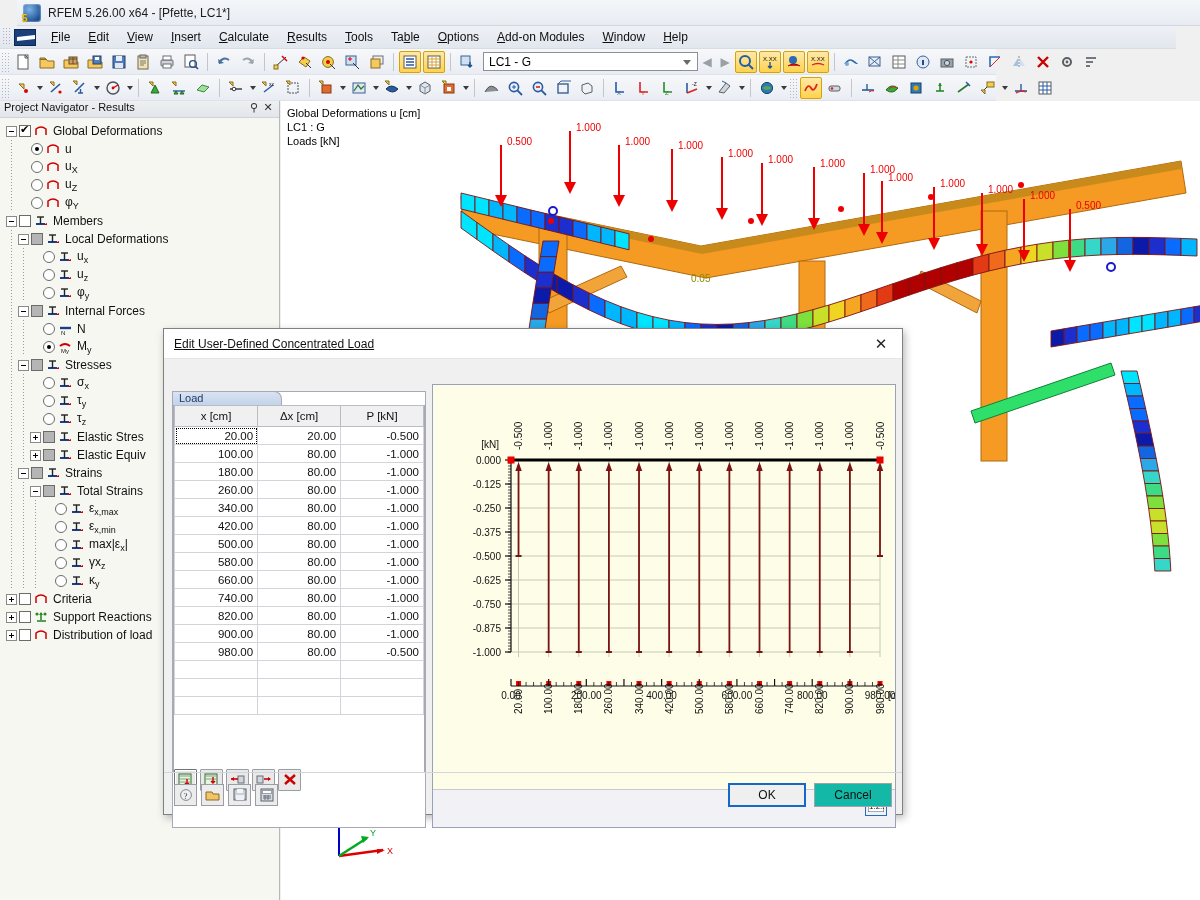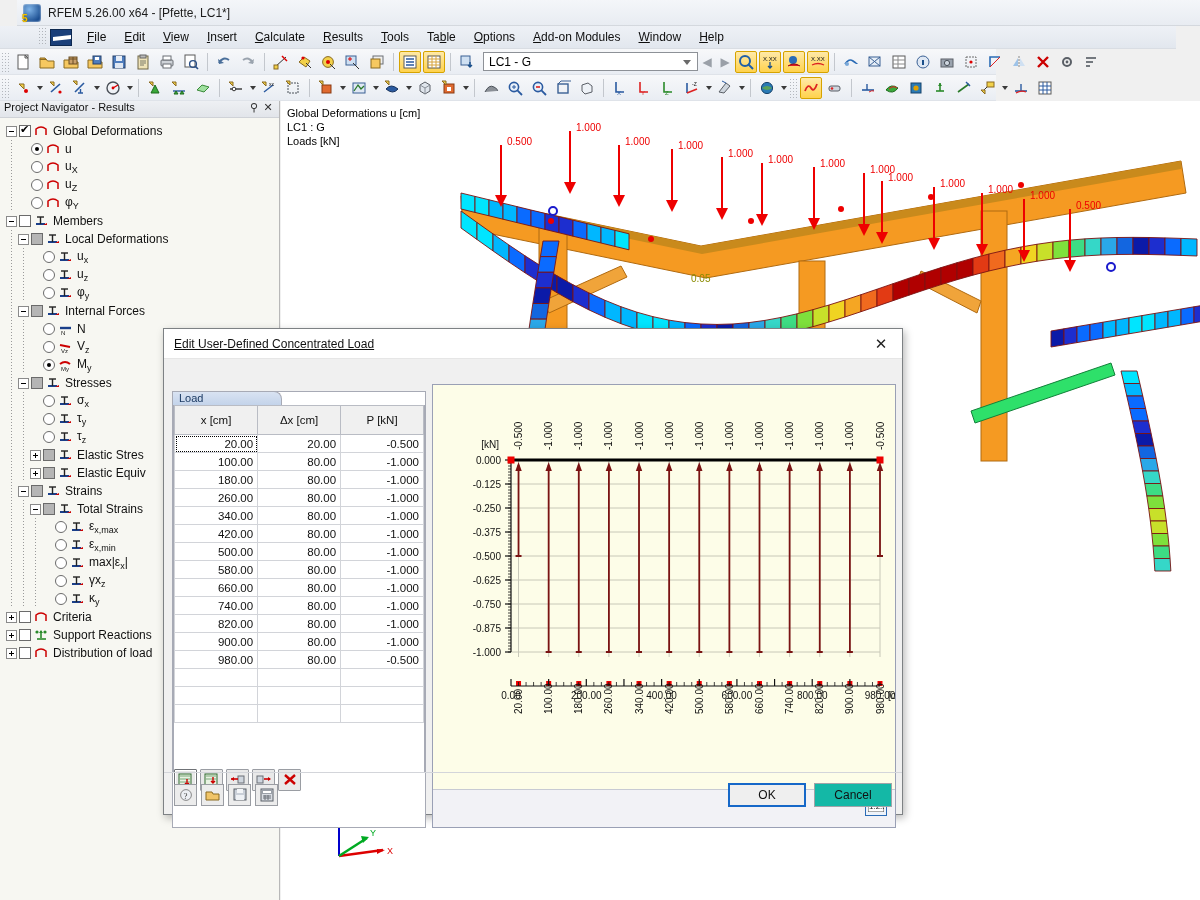--- a/index.html
+++ b/index.html
@@ -30,21 +30,21 @@
     font-size: 10px; font-weight: bold; color: #f2c200;
     text-shadow: 0 0 1px #7a5b00;
   }
   .title-text { font-size: 12px; color: #1c1c1c; }
 
   
   .menubar {
     position: absolute; left: 0; top: 26px; width: 1176px; height: 23px;
     background: linear-gradient(to bottom,#eef1f6 0%, #e2e7ee 100%);
     border-bottom: 1px solid #d9dde3;
-    display: flex; align-items: center; padding-left: 36px;
+    display: flex; align-items: center;
   }
   .menu-grip { width: 9px; height: 18px; margin: 0 2px 0 3px;
     background-image: radial-gradient(#b0b4ba 40%, transparent 41%);
     background-size: 3px 3px; background-position: 2px 2px; }
   .menu-icon {
     width: 22px; height: 17px; margin-right: 6px;
     background: #1a3f7a; border: 1px solid #0d2850; position: relative;
   }
   .menu-icon:before {
     content: ""; position: absolute; left: 2px; top: 6px; width: 18px; height: 4px;
@@ -166,21 +166,21 @@
     background: linear-gradient(to bottom,#d9e3f2,#c3d3ea);
     border: 1px solid #a7aab5; border-bottom: none;
     font-size: 11px; color: #1b3a63; padding-left: 6px; line-height: 13px;
     border-top-right-radius: 8px; z-index: 3;
   }
   .grid { position: absolute; left: 9px; top: 46px; width: 252px; height: 368px;
     background: #fff; border: 1px solid #a7aab5; border-top: none; }
   table.ldtable { border-collapse: collapse; width: 100%; table-layout: fixed; }
   table.ldtable th {
     background: #f0f0f0; border: 1px solid #b9bcc4; font-weight: normal;
-    font-size: 11.5px; height: 29px; color: #111;
+    font-size: 11.5px; height: 21px; color: #111;
   }
   table.ldtable td {
     border: 1px solid #d2d4d9; border-top: none; height: 18px;
     text-align: right; padding-right: 4px; font-size: 11.5px; color: #111;
   }
   table.ldtable tr.sel td.first { outline: 1px dotted #000; outline-offset: -2px; }
   .dlg-toolbar {
     position: absolute; left: 10px; top: 406px; width: 252px; height: 30px;
     display: flex; align-items: center; gap: 3px;
   }
@@ -984,31 +984,20 @@
         <div class="tnode">
           <span class="tdash"></span>
           <span class="tdash"></span>
           <span class="texp-none"></span>
           <span class="radio"></span>
           <svg width="15" height="14" class="tico">
             <path d="M2 6 h11" stroke="#1a3f8a" stroke-width="2.4"></path>
             <text x="3" y="13" font-size="6" fill="#111" font-family="Liberation Sans, sans-serif">N</text>
           </svg>
           <span class="tlabel">N</span>
-        </div>
-        <div class="tnode">
-          <span class="tdash"></span>
-          <span class="tdash"></span>
-          <span class="texp-none"></span>
-          <span class="radio"></span>
-          <svg width="15" height="14" class="tico">
-            <path d="M2 5 L12 7" stroke="#cc0000" stroke-width="2"></path>
-            <text x="3" y="13" font-size="6" fill="#111" font-family="Liberation Sans, sans-serif">Vz</text>
-          </svg>
-          <span class="tlabel">V<sub>z</sub></span>
         </div>
         <div class="tnode">
           <span class="tdash"></span>
           <span class="tdash"></span>
           <span class="texp-none"></span>
           <span class="radio sel"></span>
           <svg width="15" height="14" class="tico">
             <path d="M2 6 q5 -4 10 0" fill="none" stroke="#cc0000" stroke-width="2"></path>
             <text x="3" y="13" font-size="6" fill="#111" font-family="Liberation Sans, sans-serif">My</text>
           </svg>

